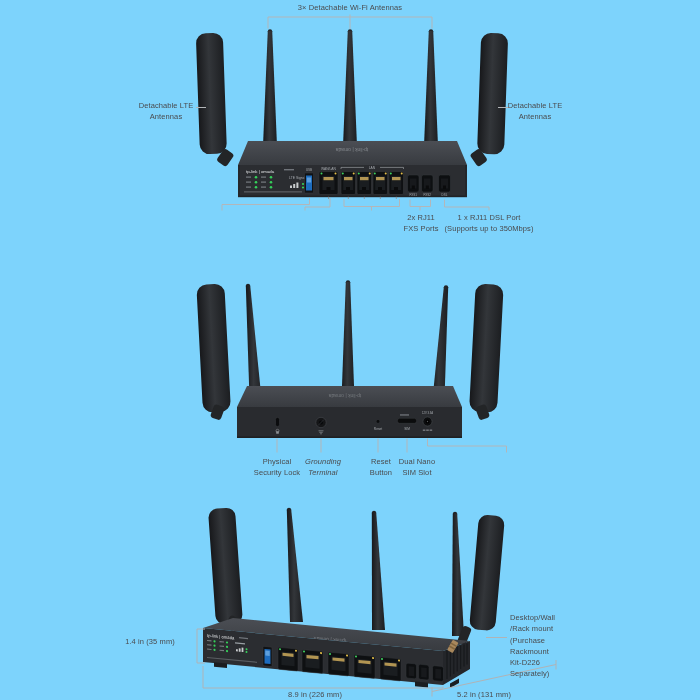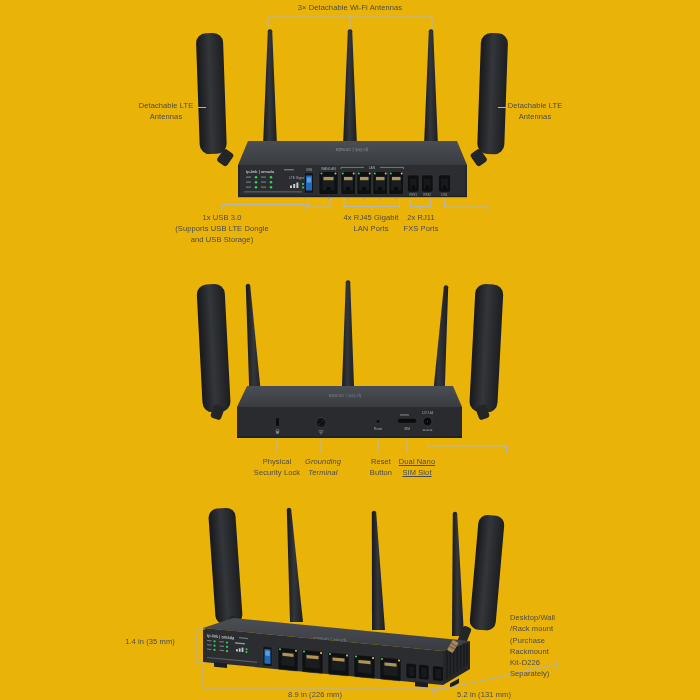--- a/index.html
+++ b/index.html
@@ -1,16 +1,16 @@
 <!DOCTYPE html>
 <html><head>
 <meta charset="utf-8">
 <style>
   html,body{margin:0;padding:0;background:#fff;}
-  .canvas{position:relative;width:700px;height:700px;background:#eab308;overflow:hidden;
+  .canvas{position:relative;width:700px;height:700px;background:#7dd3fc;overflow:hidden;
           font-family:"Liberation Sans",sans-serif;}
   svg{position:absolute;left:0;top:0;}
   svg text{font-family:"Liberation Sans",sans-serif;}
   .lbl{position:absolute;font-size:7.5px;line-height:11px;color:#4a4b4e;text-align:center;letter-spacing:.1px;}
   .lbl.alignr{}
   .lbl.alignl{text-align:left;}
   .lbl.mount{line-height:11.3px;}
 </style>
 </head>
 <body>
@@ -396,47 +396,42 @@
 
 <div class="lbl" style="left:126px;top:100px;width:80px;">
   <div>Detachable LTE</div>
   <div>Antennas</div>
 </div>
 <div class="lbl" style="left:495px;top:100px;width:80px;">
   <div>Detachable LTE</div>
   <div>Antennas</div>
 </div>
 
-<div class="lbl" style="left:162px;top:212px;width:120px;">
-  <div>1x USB 3.0</div>
-  <div>(Supports USB LTE Dongle</div>
-  <div>and USB Storage)</div>
-</div>
-<div class="lbl" style="left:321px;top:212px;width:100px;">
-  <div>4x RJ45 Gigabit</div>
-  <div>LAN Ports</div>
-</div>
 <div class="lbl" style="left:381px;top:212px;width:80px;">
   <div>2x RJ11</div>
   <div>FXS Ports</div>
 </div>
+<div class="lbl" style="left:429px;top:212px;width:120px;">
+  <div>1 x RJ11 DSL Port</div>
+  <div>(Supports up to 350Mbps)</div>
+</div>
 
 <div class="lbl" style="left:237px;top:456px;width:80px;">
   <div>Physical</div>
   <div>Security Lock</div>
 </div>
 <div class="lbl" style="left:283px;top:456px;width:80px;font-style:italic;">
   <div>Grounding</div>
   <div>Terminal</div>
 </div>
 <div class="lbl" style="left:341px;top:456px;width:80px;">
   <div>Reset</div>
   <div>Button</div>
 </div>
-<div class="lbl" style="left:377px;top:456px;width:80px;text-decoration:underline;">
+<div class="lbl" style="left:377px;top:456px;width:80px;">
   <div>Dual Nano</div>
   <div>SIM Slot</div>
 </div>
 
 <div class="lbl alignr" style="left:108px;top:636px;width:84px;">
   <div>1.4 in (35 mm)</div>
 </div>
 <div class="lbl" style="left:245px;top:689px;width:140px;">
   <div>8.9 in (226 mm)</div>
 </div>

